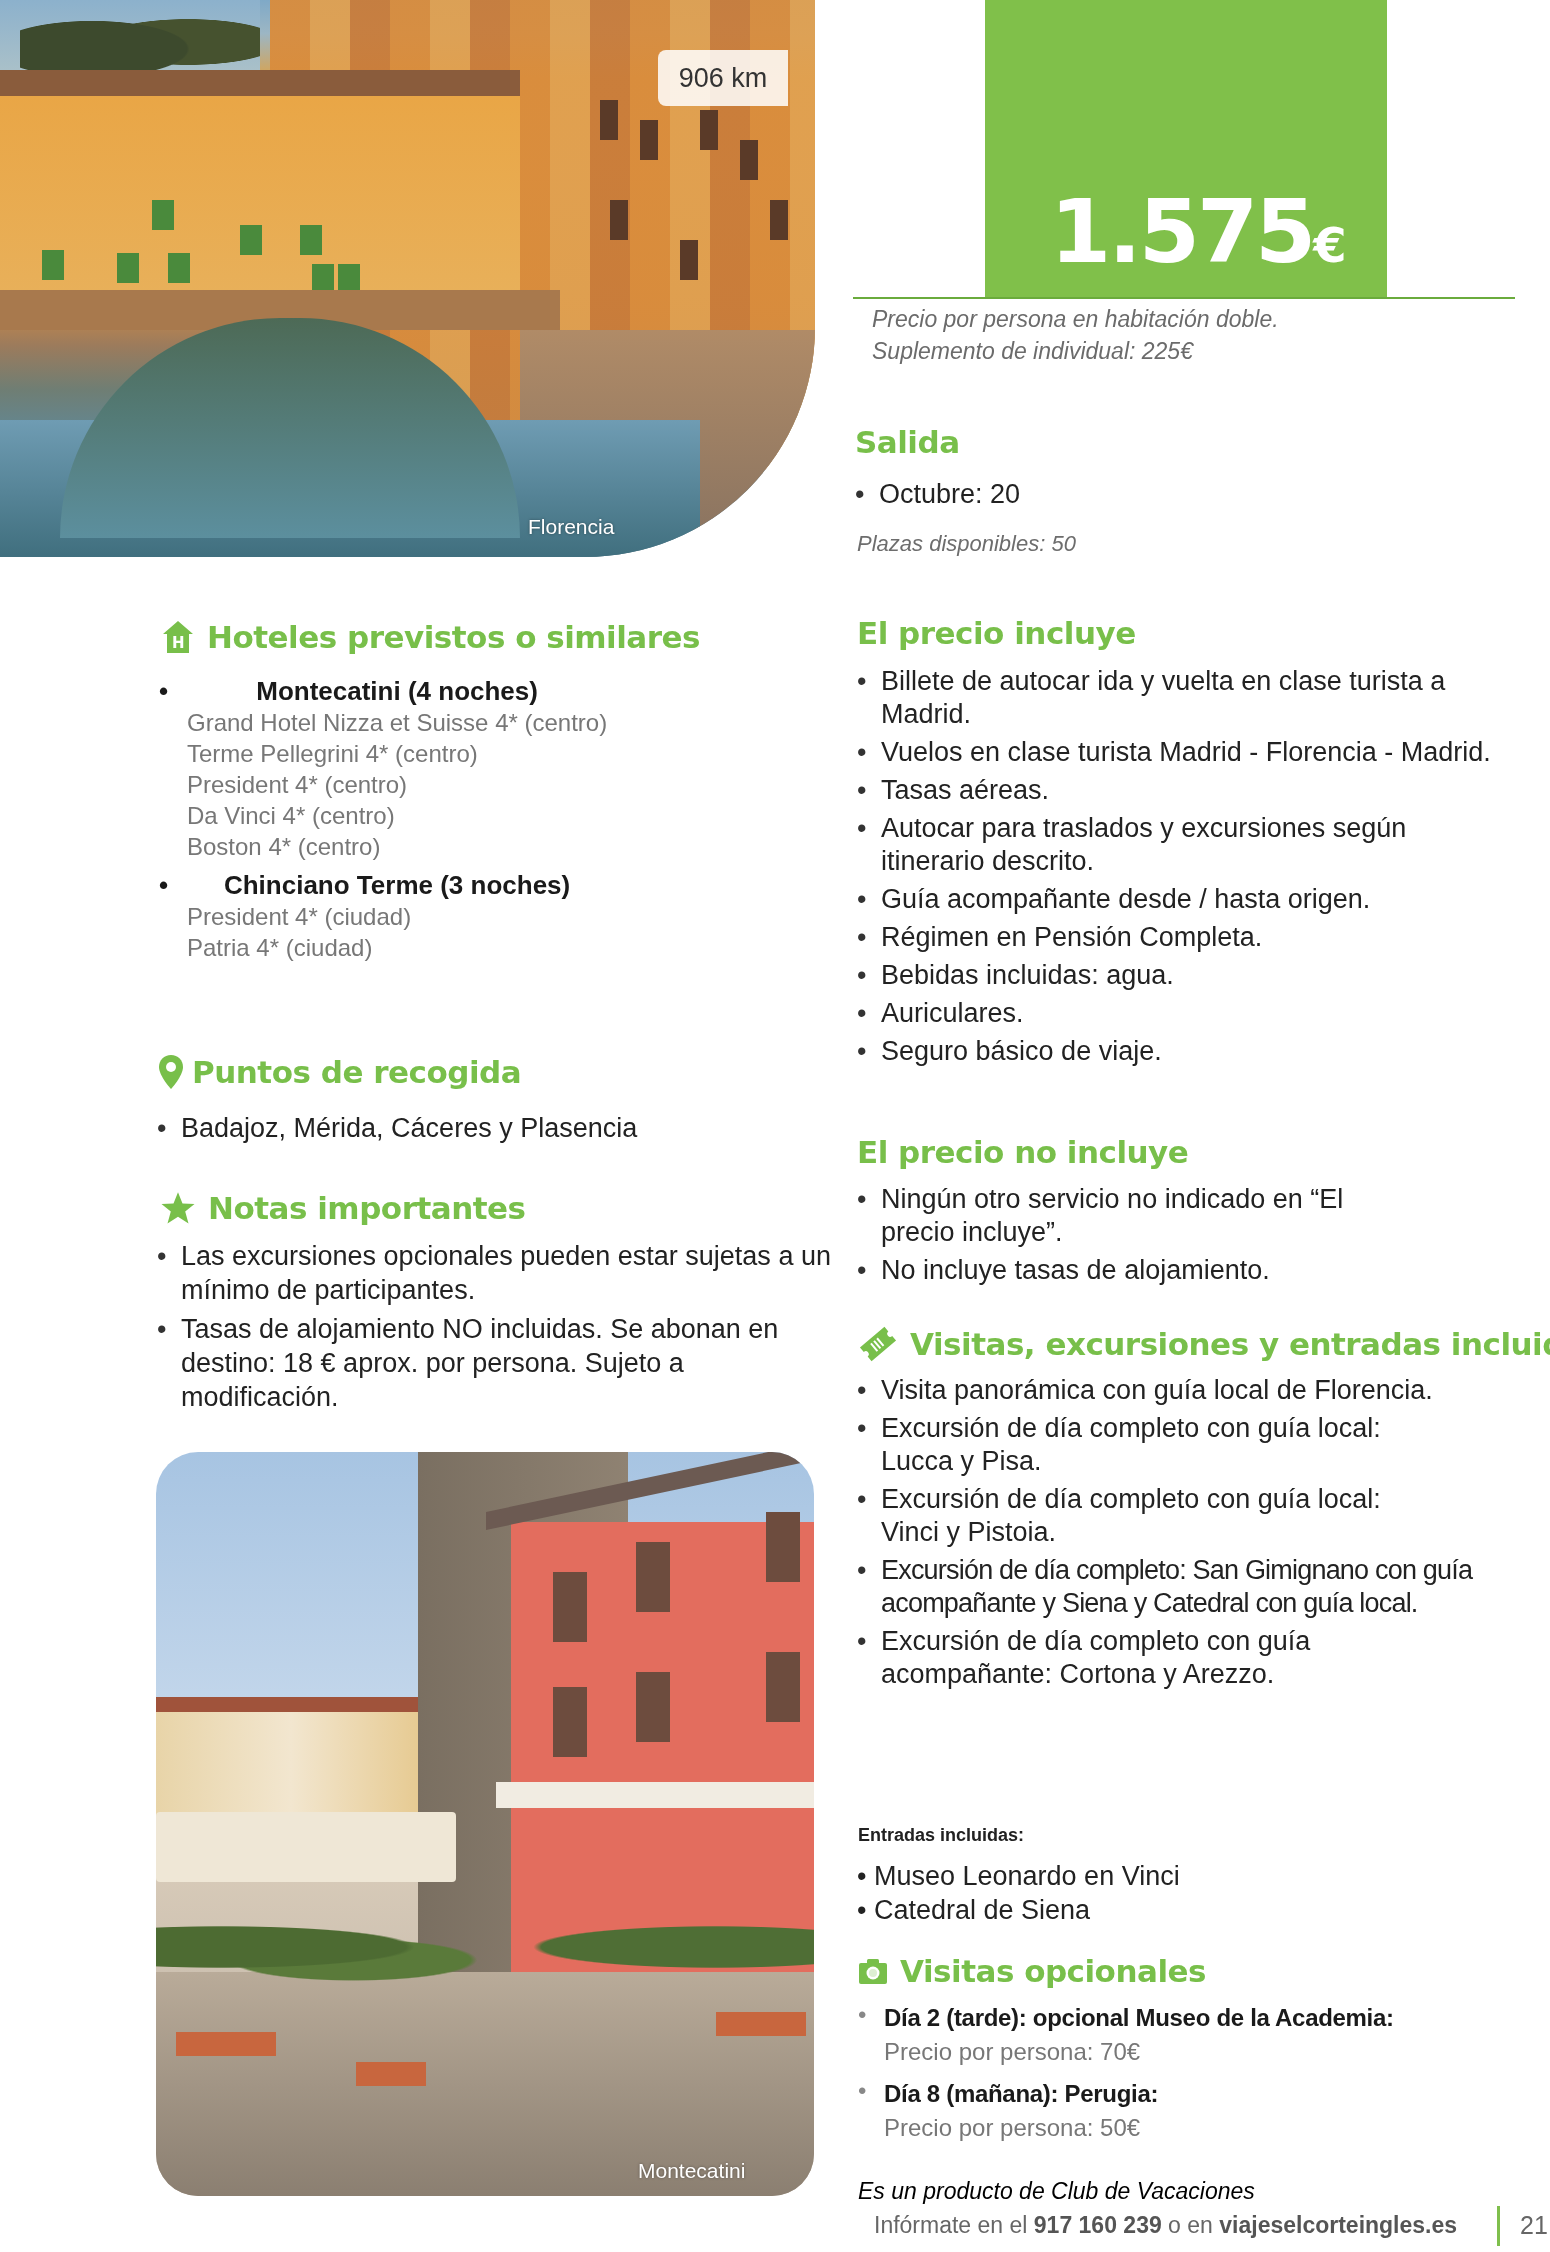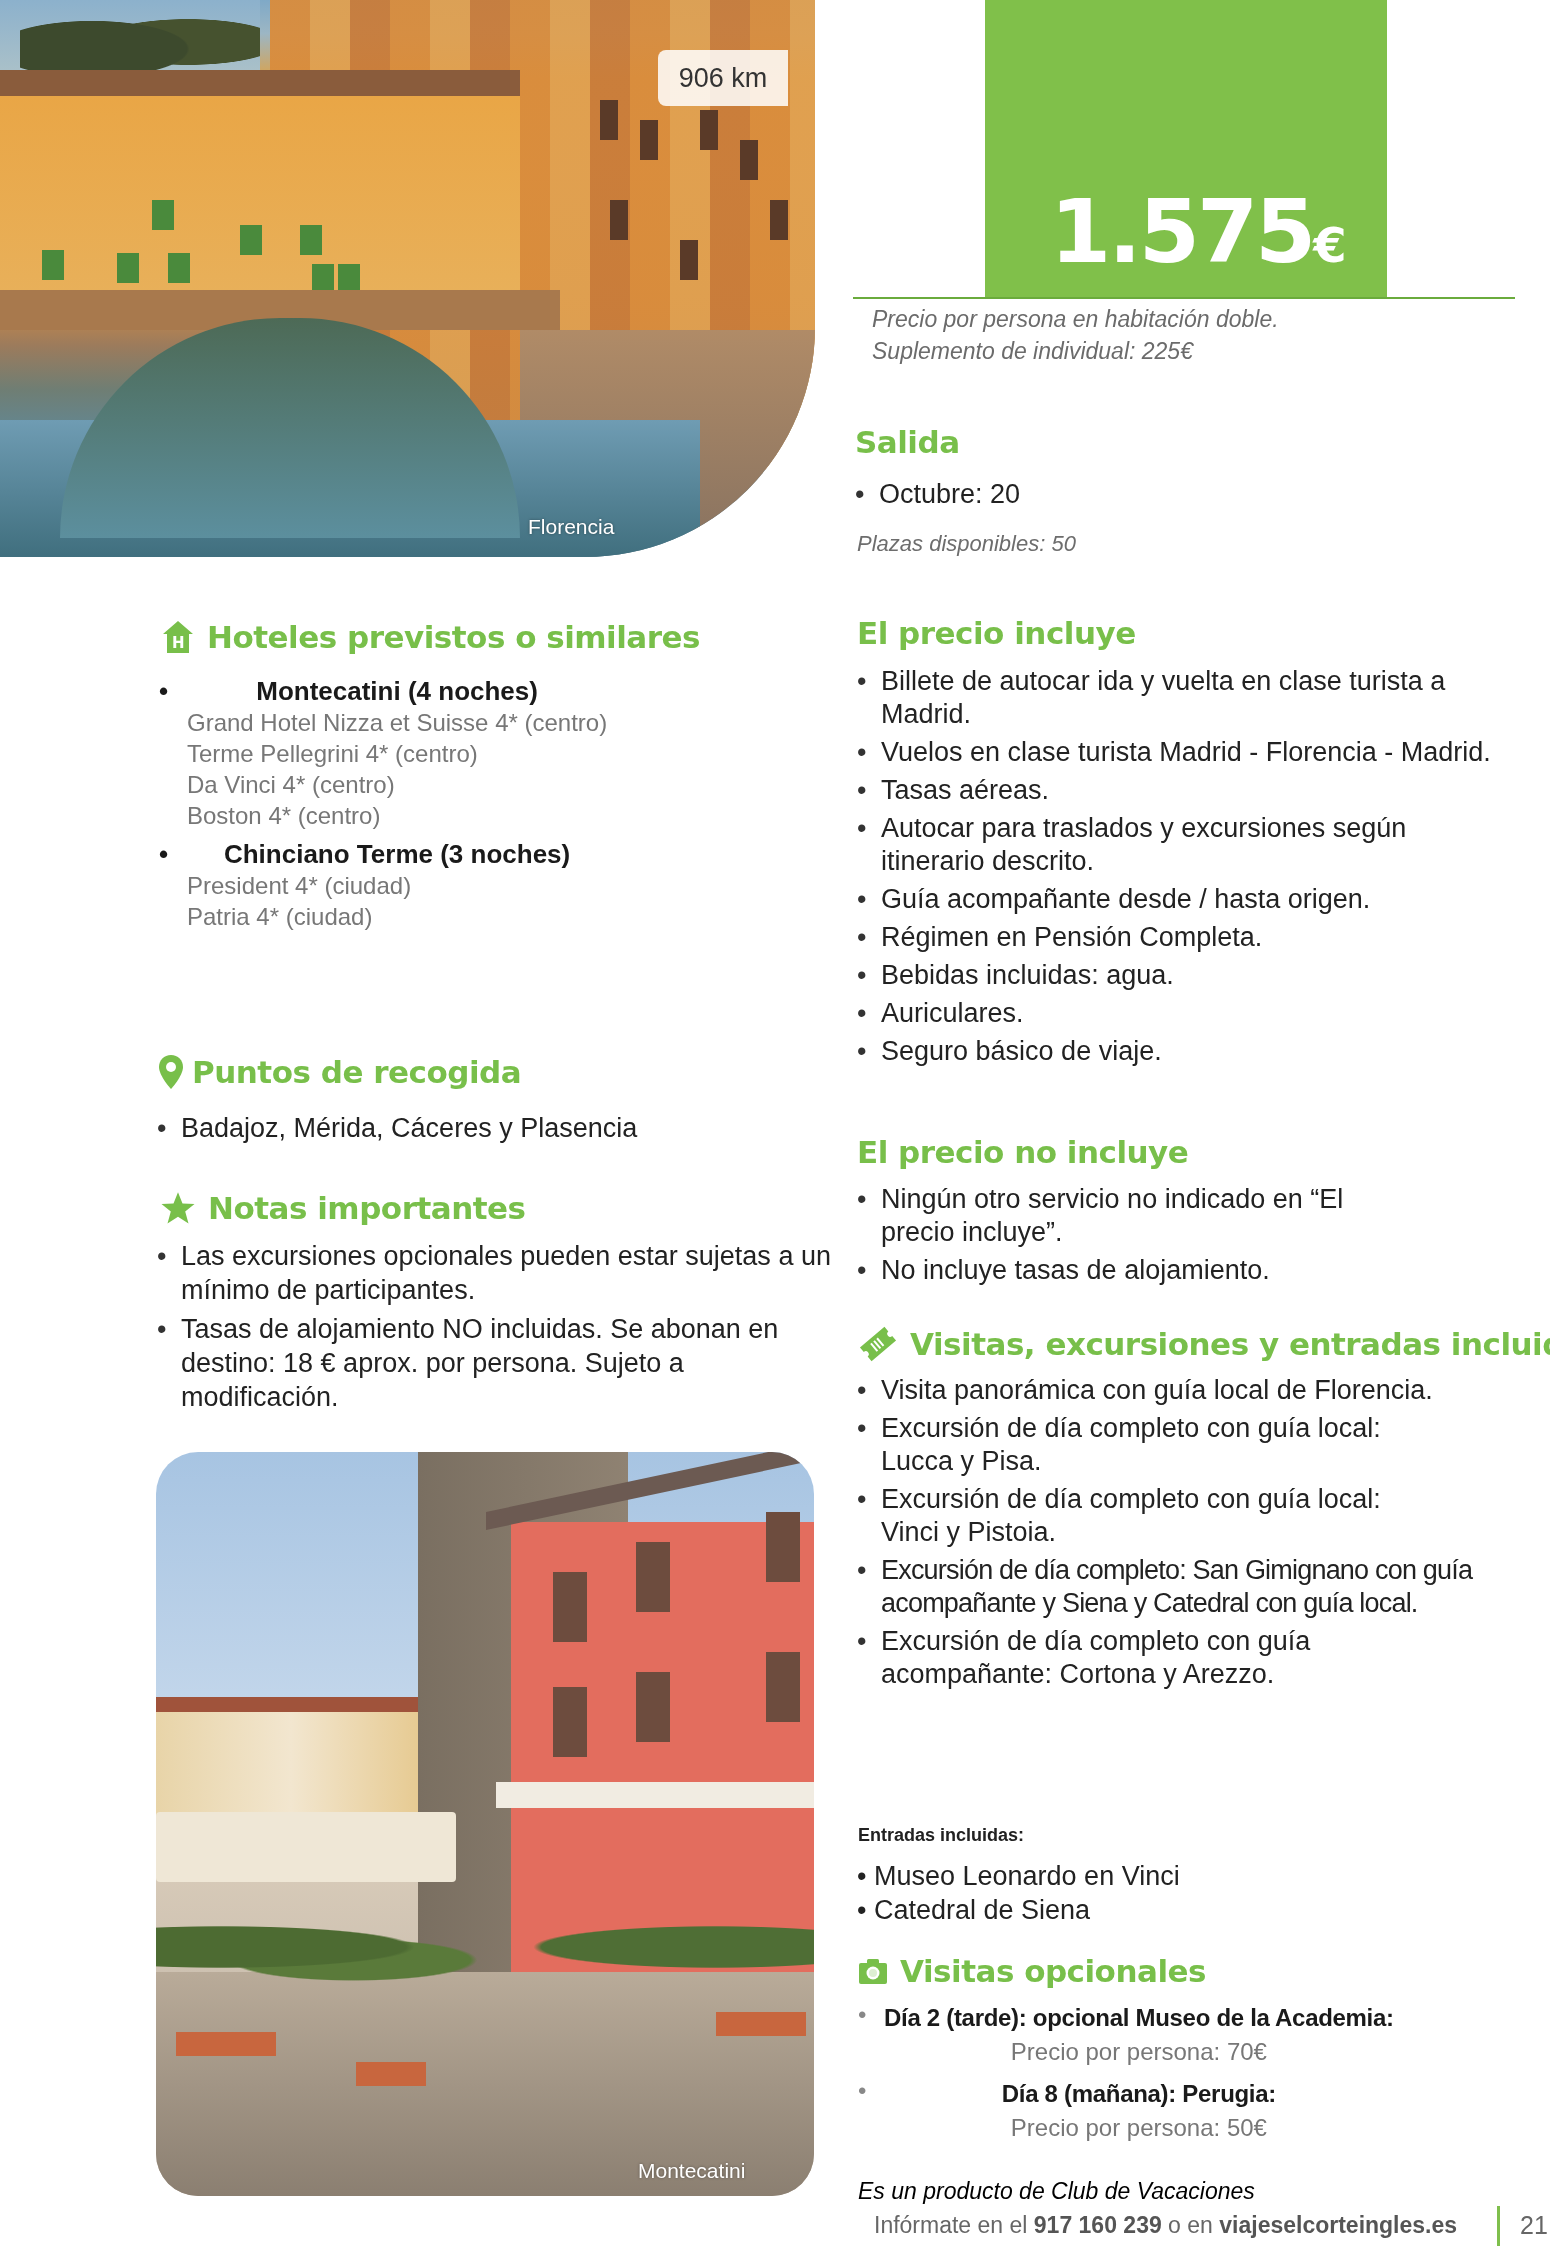--- a/index.html
+++ b/index.html
@@ -64,21 +64,21 @@
     .hotel-city::before { content:"•"; position:absolute; left:2px; }
     .hotel-name { color:#777; font-size:24px; line-height:31px; padding-left:30px; }
 
     .muted-italic { position:absolute; font-size:22px; font-style:italic; color:#6d6d6d; }
 
     .entradas-title { position:absolute; font-weight:bold; font-size:18px; color:#222; }
     .entradas-list { position:absolute; font-size:27px; line-height:34px; color:#222; list-style:none; }
     .entradas-list li::before { content:"• "; }
 
     .opt-list { position:absolute; list-style:none; }
-    .opt-list li { position:relative; padding-left:26px; margin-bottom:8px;text-align:center; }
+    .opt-list li { position:relative; padding-left:26px; margin-bottom:8px; }
     .opt-list li::before { content:"•"; position:absolute; left:0; top:0; color:#888; font-size:24px; }
     .opt-title { font-weight:bold; font-size:24px; color:#1a1a1a; line-height:34px; letter-spacing:-0.3px; }
     .opt-price { font-size:24px; color:#777; line-height:34px; }
 
     
     .photo2 {
       position:absolute; left:156px; top:1452px; width:658px; height:744px; border-radius:42px; overflow:hidden;
       background: linear-gradient(180deg,#a7c4e2 0%,#c7d9ec 40%,#d8cbb9 55%,#b8ada0 100%);
     }
     .photo2 .tower { position:absolute; left:262px; top:0; width:210px; height:520px; background: linear-gradient(90deg,#7a6f61,#8f8272); }
@@ -170,20 +170,21 @@
         <text x="17" y="29" font-size="15" text-anchor="middle" fill="#fff" font-family="DejaVu Sans, sans-serif">H</text>
       </svg>
   </span>
   <span>Hoteles previstos o similares</span>
 </div>
 <div style="position:absolute;left:157px;top:676px;">
   <div class="hotel-group">
     <div class="hotel-city">Montecatini (4 noches)</div>
     <div class="hotel-name">Grand Hotel Nizza et Suisse 4* (centro)</div>
     <div class="hotel-name">Terme Pellegrini 4* (centro)</div>
+    <div class="hotel-name">President 4* (centro)</div>
     <div class="hotel-name">Da Vinci 4* (centro)</div>
     <div class="hotel-name">Boston 4* (centro)</div>
   </div>
   <div class="hotel-group">
     <div class="hotel-city">Chinciano Terme (3 noches)</div>
     <div class="hotel-name">President 4* (ciudad)</div>
     <div class="hotel-name">Patria 4* (ciudad)</div>
   </div>
 </div>
 

